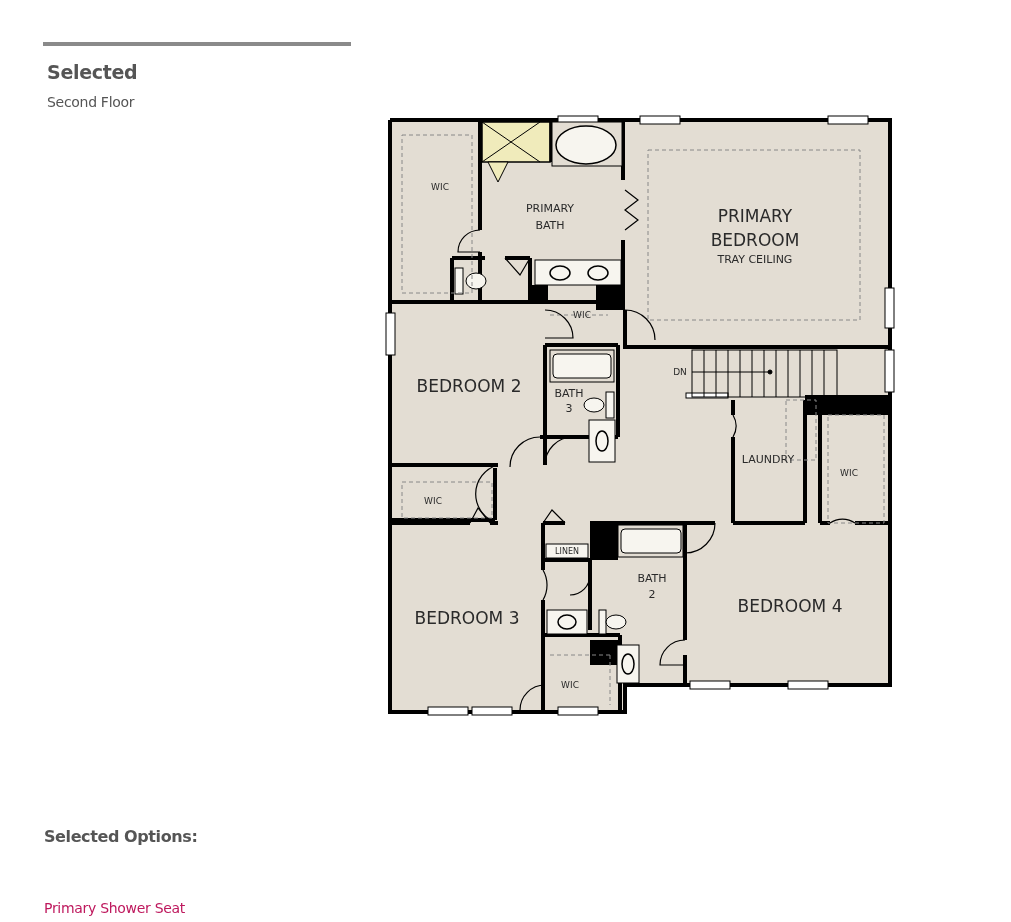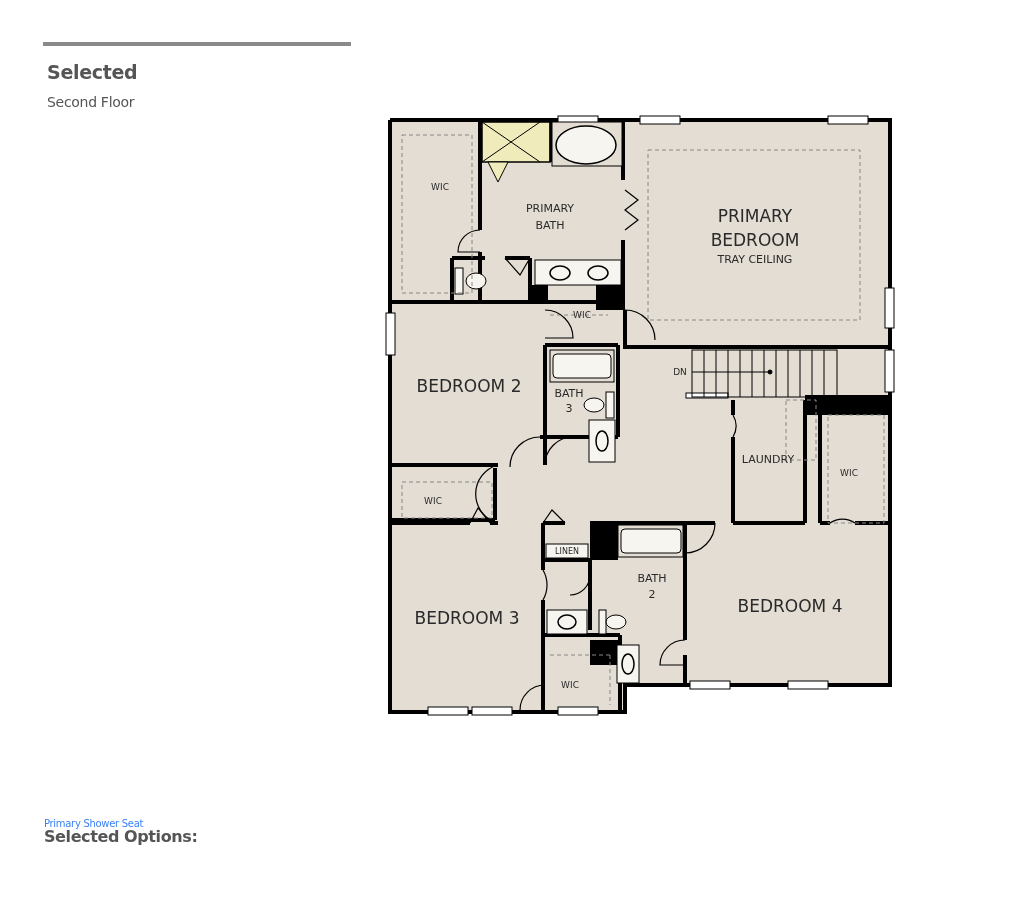--- a/index.html
+++ b/index.html
@@ -2,21 +2,21 @@
 <html><head>
   <meta charset="utf-8">
   <style>
     html, body { margin: 0; padding: 0; background: #ffffff; }
     body { width: 1011px; height: 922px; position: relative; overflow: hidden;
            font-family: "DejaVu Sans", sans-serif; }
     .top-rule { position: absolute; left: 43px; top: 42px; width: 308px; height: 4px; background: #8a8a8a; }
     .title { position: absolute; left: 47px; top: 61px; font-size: 19px; font-weight: bold; color: #555555; letter-spacing: -0.3px; }
     .subtitle { position: absolute; left: 47px; top: 94px; font-size: 14px; color: #555555; letter-spacing: -0.3px; }
     .options-heading { position: absolute; left: 44px; top: 827px; font-size: 16px; font-weight: bold; color: #555555; letter-spacing: -0.4px; }
-    .options-item { position: absolute; left: 44px; top: 818px; font-size: 10px; color: #3b82f6; letter-spacing: -0.3px; }
+    .options-item { position: absolute; left: 44px; top: 900px; font-size: 14px; color: #be185d; letter-spacing: -0.3px; }
     .plan { position: absolute; left: 380px; top: 110px; width: 520px; height: 610px; }
     .plan svg { width: 520px; height: 610px; display: block; }
     .lbl { font-family: "DejaVu Sans", sans-serif; fill: #2a2a2a; }
     .lbl-lg { font-size: 17px; }
     .lbl-sm { font-size: 11px; }
   </style>
 </head>
 <body>
 
 <div class="top-rule"></div>

